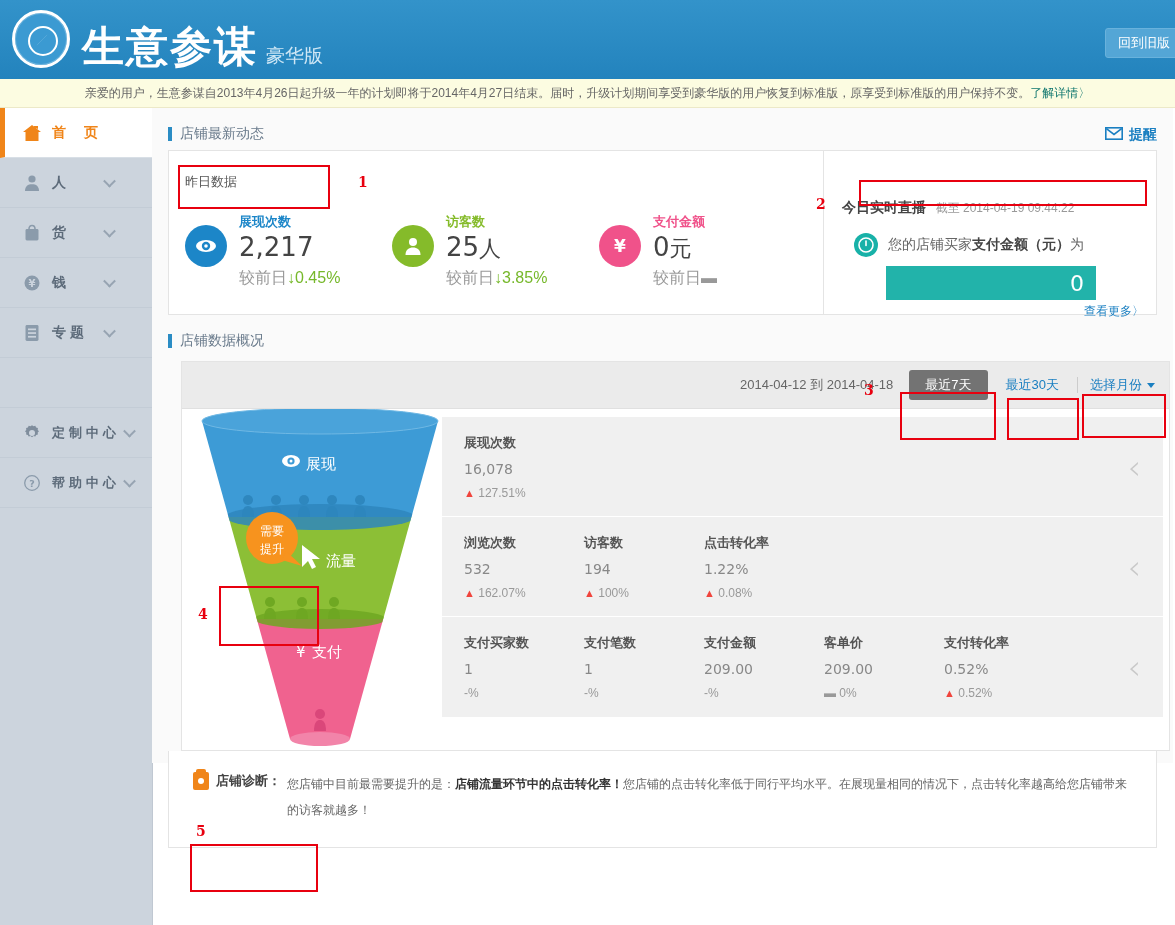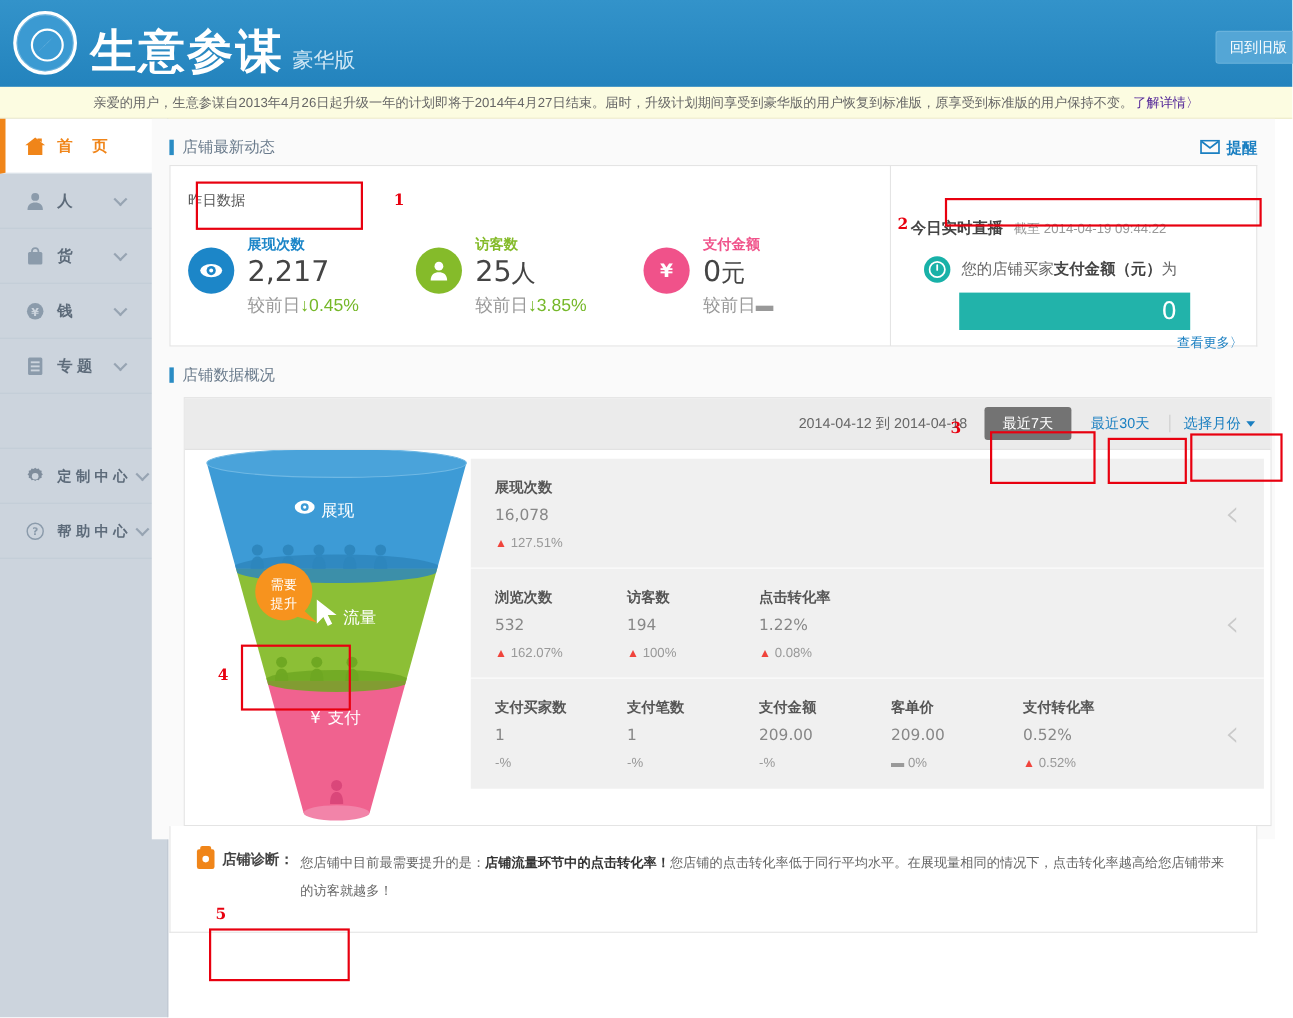--- a/index.html
+++ b/index.html
@@ -66,21 +66,21 @@
   
   .notice {
     position: absolute; top: 79px; left: 0;
     width: 1175px; height: 29px;
     background: #fcfce1;
     border-bottom: 1px solid #ece9c8;
     font-size: 12px; color: #666;
     display: flex; align-items: center; justify-content: center;
     white-space: nowrap;
   }
-  .notice a { color: #4c1d95; text-decoration: none; text-align: center; }
+  .notice a { color: #0f766e; text-decoration: none; text-align: center; }
 
   
   .sidebar {
     position: absolute; top: 108px; left: 0;
     width: 153px; height: 817px;
     background: #ccd4dd;
     border-right: 1px solid #c0c8d2;
   }
   .nav-item {
     position: relative;
@@ -110,21 +110,21 @@
     border-right: 2px solid #97a4b2;
     border-bottom: 2px solid #97a4b2;
     transform: translateY(-70%) rotate(45deg);
   }
   .nav-item.wide .caret { right: 18px; }
   .nav-gap { height: 50px; border-bottom: 1px solid #c3ccd6; }
   .nav-item.small { font-size: 13px; }
 
   
   .main {
-    position: absolute; top: 108px; left: 138px;
+    position: absolute; top: 108px; left: 152px;
     width: 1021px; height: 655px;
     background: #fafafa;
     padding: 0 16px;
   }
 
   .sec-title {
     display: flex; align-items: center;
     height: 32px; margin-top: 10px;
     font-size: 14px; color: #6a7b8c;
   }

